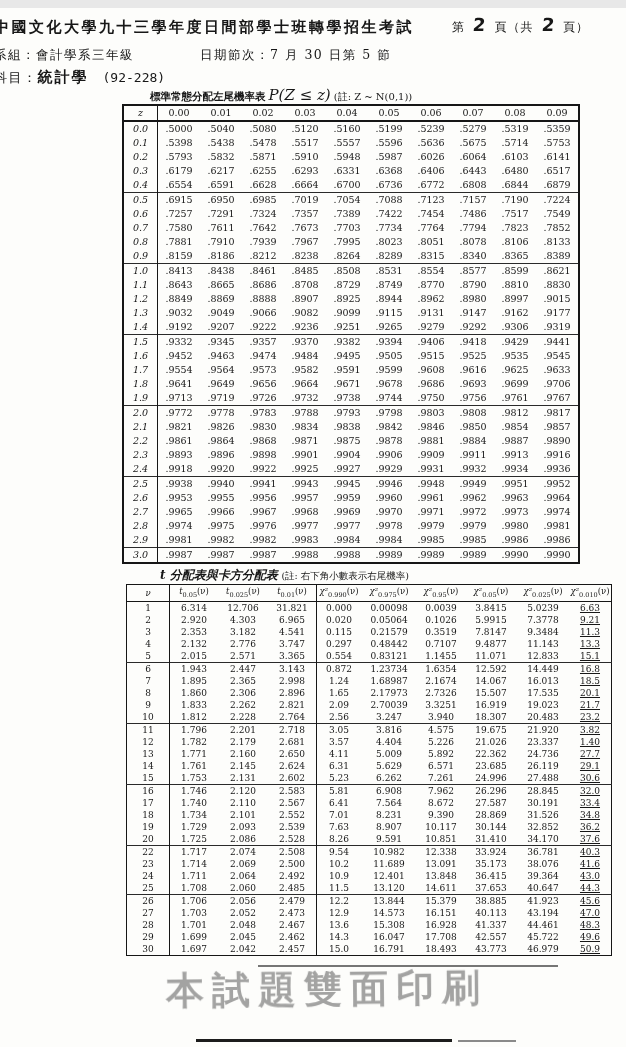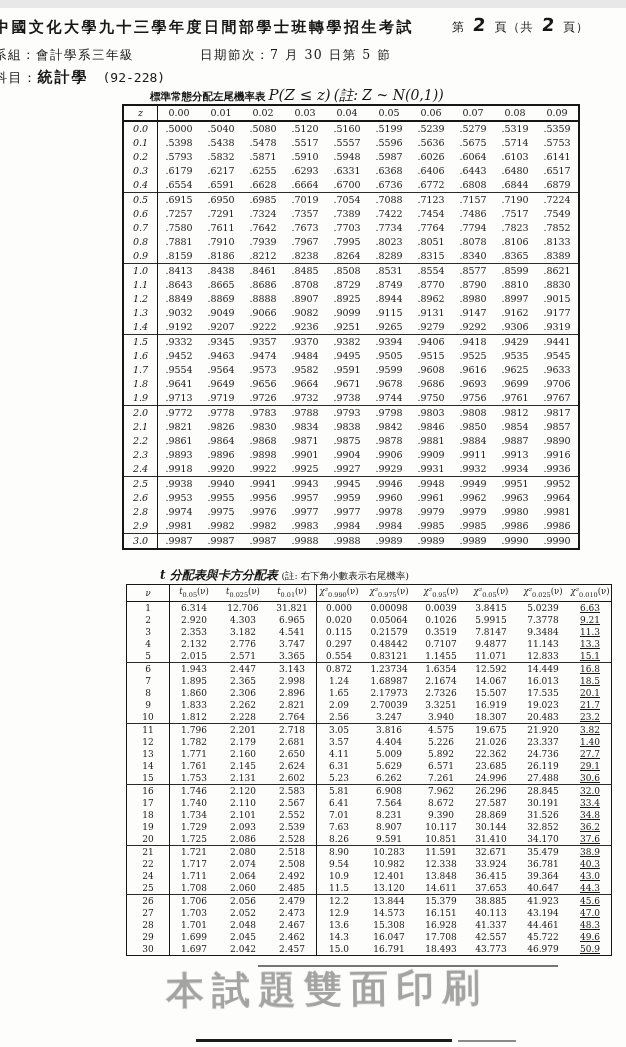--- a/index.html
+++ b/index.html
@@ -17,21 +17,21 @@
   .page-info .hand { font-size:18px; font-family:"DejaVu Sans", sans-serif; font-weight:bold; padding:0 8px; transform:skewX(-6deg); display:inline-block; }
   .dept-line { position:absolute; top:39px; left:-6px; font-size:12.5px; letter-spacing:1.5px; }
   .session-line { position:absolute; top:39px; left:200px; font-size:12.5px; letter-spacing:1.5px; }
   .subject-line { position:absolute; top:60px; left:-6px; font-size:13px; letter-spacing:1.5px; }
   .subject-line .subj-name { font-weight:bold; font-size:15px; letter-spacing:2px; }
   .subject-line .subj-code { font-size:13px; letter-spacing:0; padding-left:14px; font-family:"DejaVu Sans Mono", monospace; }
 
   
   .ntitle { position:absolute; top:78px; left:150px; font-size:10.5px; font-weight:bold; white-space:nowrap; }
   .ntitle .formula { font-style:italic; font-weight:normal; font-size:15px; padding:0 3px; font-family:"DejaVu Serif", serif; }
-  .ntitle .note { font-weight:normal; font-size:14px;font-style:italic; }
+  .ntitle .note { font-weight:normal; font-size:10px; }
 
   
   table { border-collapse:collapse; table-layout:fixed; }
   th, td { padding:0; text-align:center; font-weight:normal; overflow:hidden; white-space:nowrap; }
 
   
   .ntab { position:absolute; top:96px; left:122px; border:2px solid #161616; font-size:9.5px; }
   .ntab th, .ntab td { width:42px; height:14px; line-height:14px; font-family:"DejaVu Serif", serif; }
   .ntab .z-col { width:33px; border-right:1.5px solid #161616; font-style:italic; }
   .ntab thead tr { border-bottom:2px solid #161616; }
@@ -449,20 +449,33 @@
           <td>.9956</td>
           <td>.9957</td>
           <td>.9959</td>
           <td>.9960</td>
           <td>.9961</td>
           <td>.9962</td>
           <td>.9963</td>
           <td>.9964</td>
         </tr>
         <tr>
+          <td class="z-col">2.7</td>
+          <td>.9965</td>
+          <td>.9966</td>
+          <td>.9967</td>
+          <td>.9968</td>
+          <td>.9969</td>
+          <td>.9970</td>
+          <td>.9971</td>
+          <td>.9972</td>
+          <td>.9973</td>
+          <td>.9974</td>
+        </tr>
+        <tr>
           <td class="z-col">2.8</td>
           <td>.9974</td>
           <td>.9975</td>
           <td>.9976</td>
           <td>.9977</td>
           <td>.9977</td>
           <td>.9978</td>
           <td>.9979</td>
           <td>.9979</td>
           <td>.9980</td>
@@ -750,44 +763,44 @@
           <td>2.086</td>
           <td>2.528</td>
           <td>8.26</td>
           <td>9.591</td>
           <td>10.851</td>
           <td>31.410</td>
           <td>34.170</td>
           <td>37.6</td>
         </tr>
         <tr>
-          <td>21</td>
-          <td>1.721</td>
-          <td>2.080</td>
-          <td>2.518</td>
-          <td>8.90</td>
-          <td>10.283</td>
-          <td>11.591</td>
-          <td>32.671</td>
-          <td>35.479</td>
-          <td>38.9</td>
-        </tr>
-        <tr>
           <td>22</td>
           <td>1.717</td>
           <td>2.074</td>
           <td>2.508</td>
           <td>9.54</td>
           <td>10.982</td>
           <td>12.338</td>
           <td>33.924</td>
           <td>36.781</td>
           <td>40.3</td>
         </tr>
         <tr>
+          <td>23</td>
+          <td>1.714</td>
+          <td>2.069</td>
+          <td>2.500</td>
+          <td>10.2</td>
+          <td>11.689</td>
+          <td>13.091</td>
+          <td>35.173</td>
+          <td>38.076</td>
+          <td>41.6</td>
+        </tr>
+        <tr>
           <td>24</td>
           <td>1.711</td>
           <td>2.064</td>
           <td>2.492</td>
           <td>10.9</td>
           <td>12.401</td>
           <td>13.848</td>
           <td>36.415</td>
           <td>39.364</td>
           <td>43.0</td>

